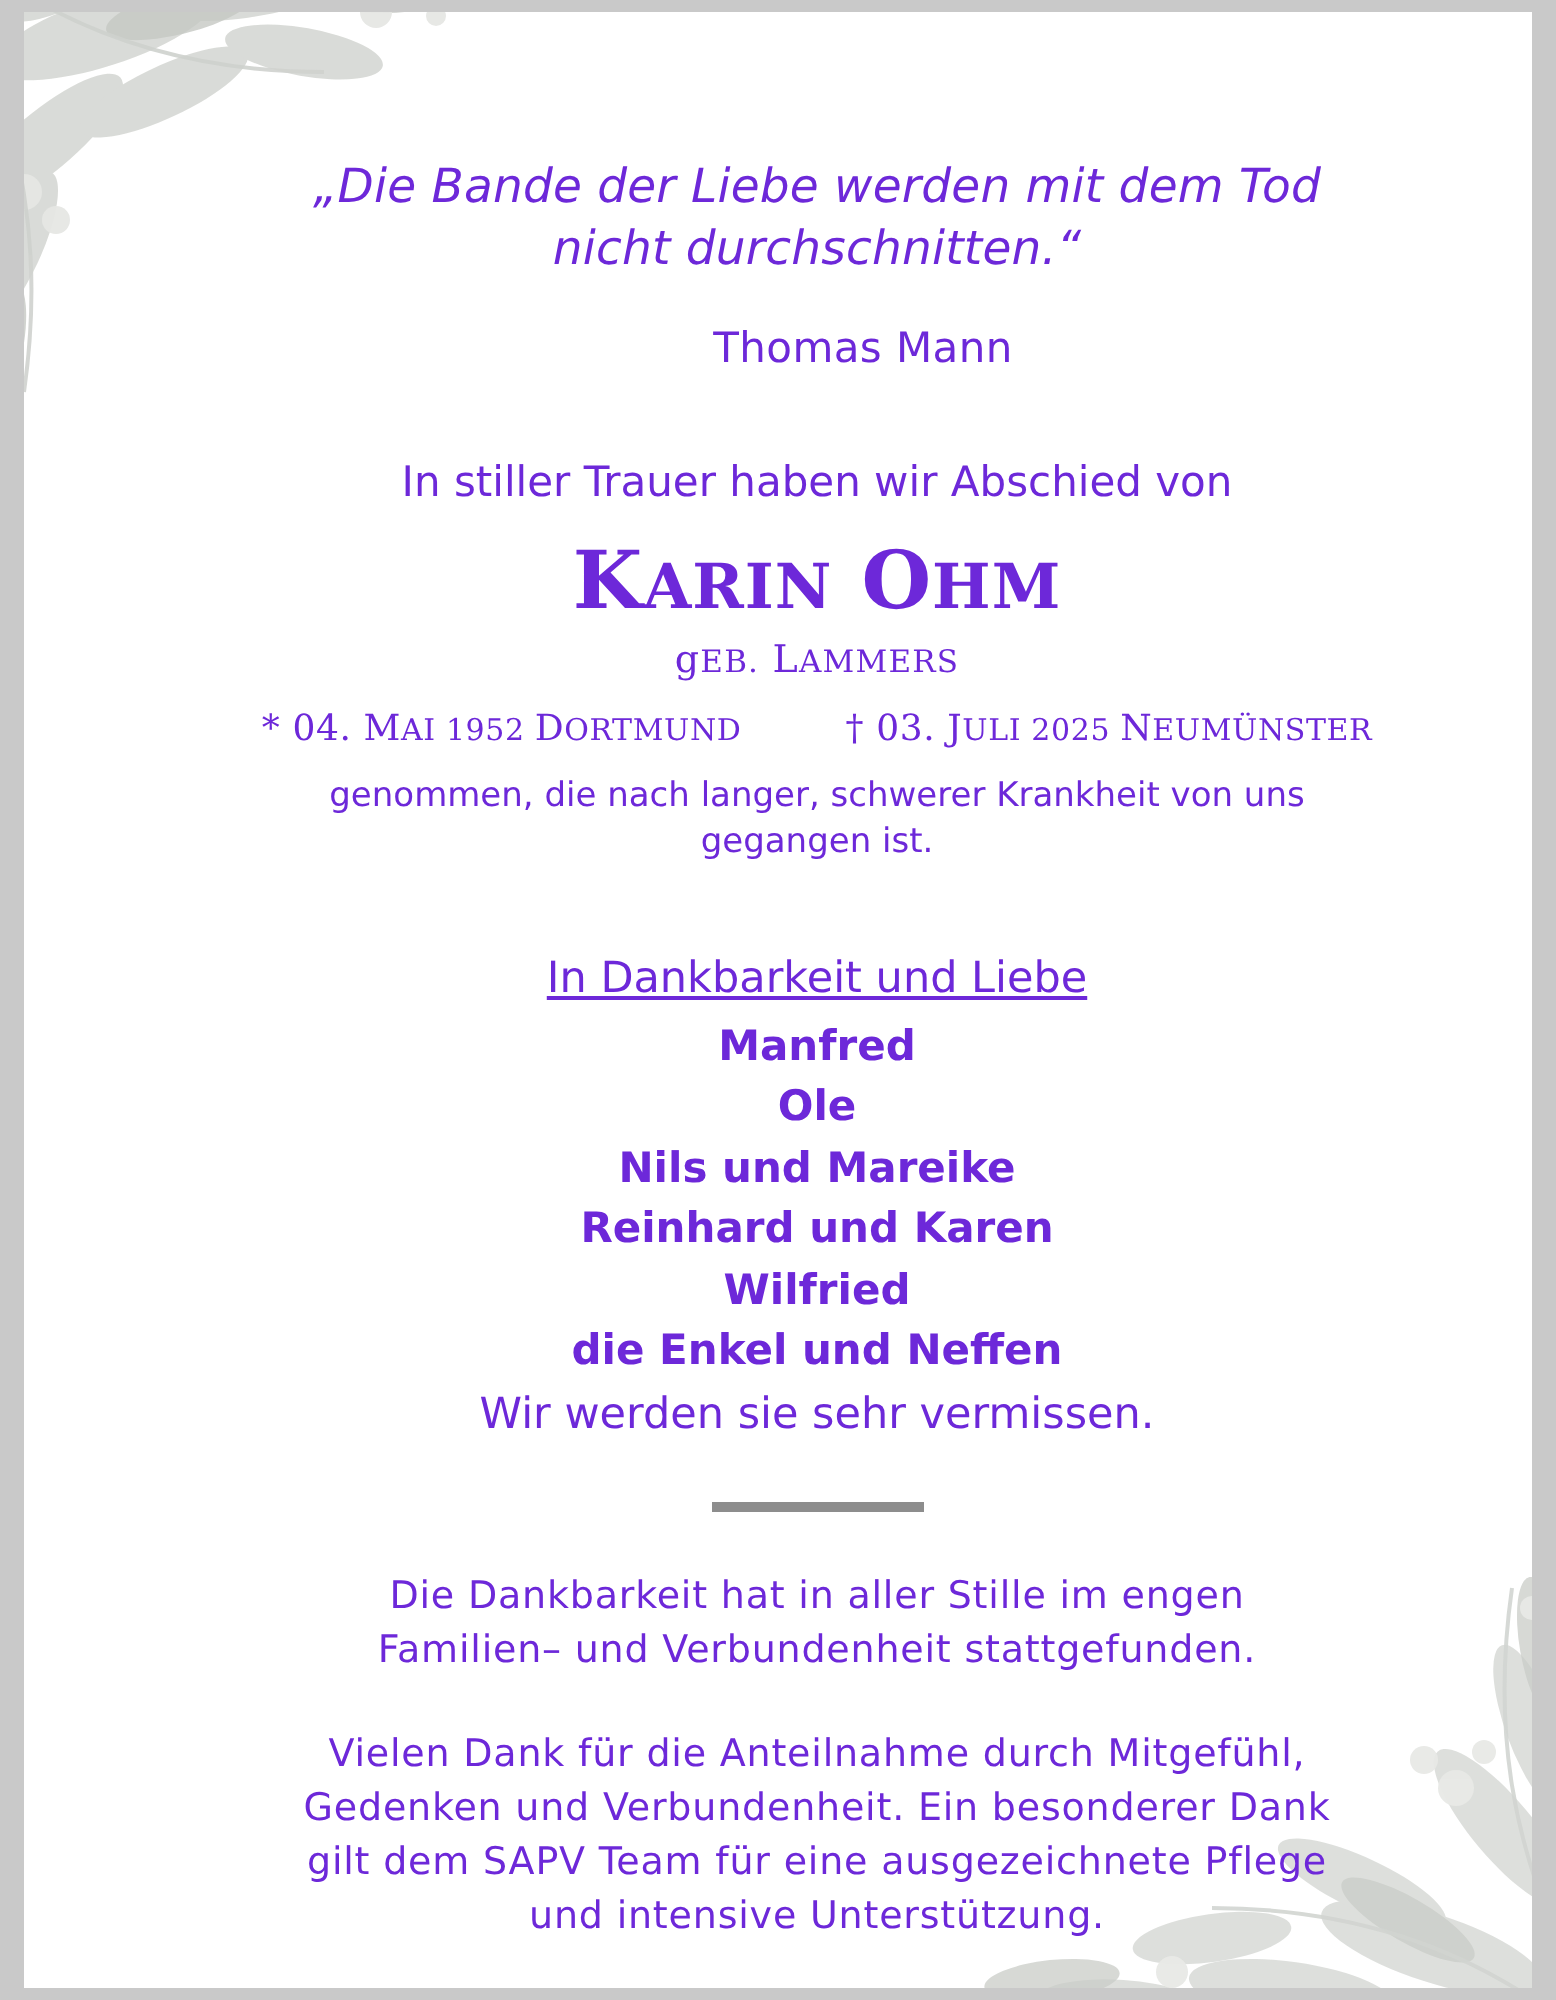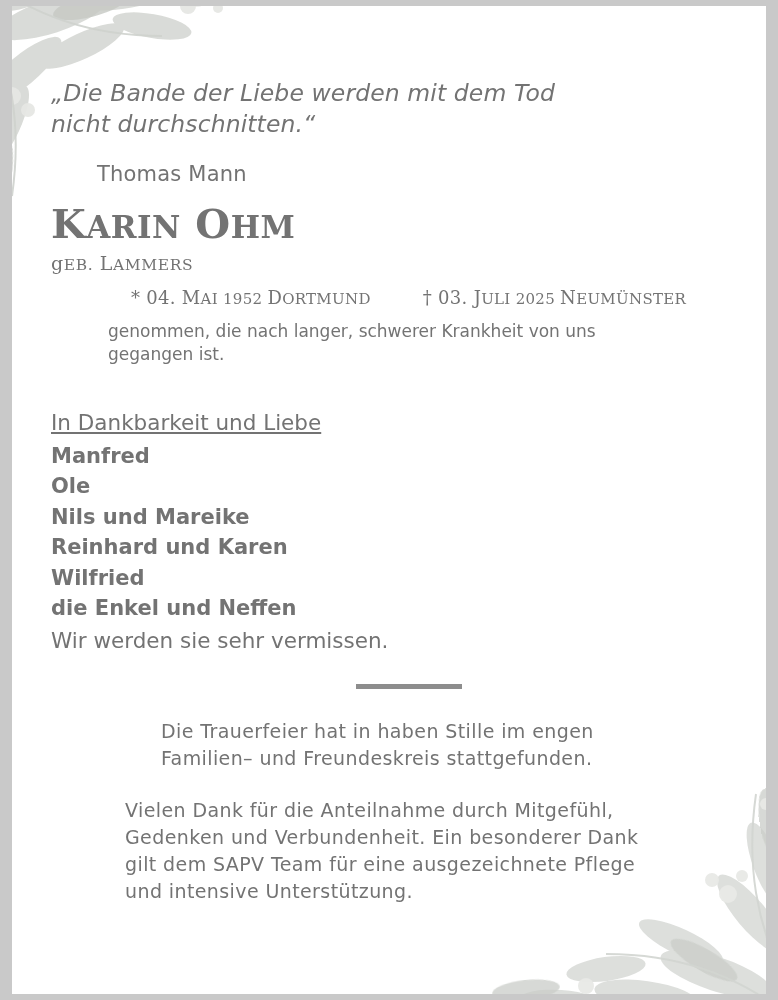--- a/index.html
+++ b/index.html
@@ -26,22 +26,22 @@
   .leaf-corner {
     position: absolute;
     pointer-events: none;
   }
   .leaf-tl { left: -30px; top: -30px; width: 300px; height: 270px; }
   .leaf-br { right: -20px; bottom: -20px; width: 320px; height: 250px; }
 
   .content {
     position: relative;
     z-index: 5;
-    text-align: left;
-    color: #737373;
+    text-align: center;
+    color: #6d28d9;
     margin-left: 39px;
   }
 
   .quote {
     margin-top: 72px;
     font-style: italic;
     font-size: 23.5px;
     line-height: 1.32;
     letter-spacing: 0.1px;
   }
@@ -190,20 +190,21 @@
 
   <div class="content">
 
     <div class="quote">
       <span>„Die Bande der Liebe werden mit dem Tod</span>
       <span class="quote-line2">nicht durchschnitten.“</span>
     </div>
 
     <div class="quote-author">Thomas Mann</div>
 
+    <div class="intro">In stiller Trauer haben wir Abschied von</div>
 
     <div class="deceased-name">
       <span>K</span><span class="sc">ARIN</span>
       <span>O</span><span class="sc">HM</span>
     </div>
 
     <div class="maiden">
       <span>g</span><span class="sc">EB.</span>
       <span>L</span><span class="sc">AMMERS</span>
     </div>
@@ -233,22 +234,22 @@
       <div>Reinhard und Karen</div>
       <div>Wilfried</div>
       <div>die Enkel und Neffen</div>
     </div>
 
     <div class="closing">Wir werden sie sehr vermissen.</div>
 
     <div class="divider"></div>
 
     <div class="note">
-      <div>Die Trauerfeier hat in haben Stille im engen</div>
-      <div>Familien– und Freundeskreis stattgefunden.</div>
+      <div>Die Dankbarkeit hat in aller Stille im engen</div>
+      <div>Familien– und Verbundenheit stattgefunden.</div>
     </div>
 
     <div class="note2">
       <div>Vielen Dank für die Anteilnahme durch Mitgefühl,</div>
       <div>Gedenken und Verbundenheit. Ein besonderer Dank</div>
       <div>gilt dem SAPV Team für eine ausgezeichnete Pflege</div>
       <div>und intensive Unterstützung.</div>
     </div>
 
   </div>

